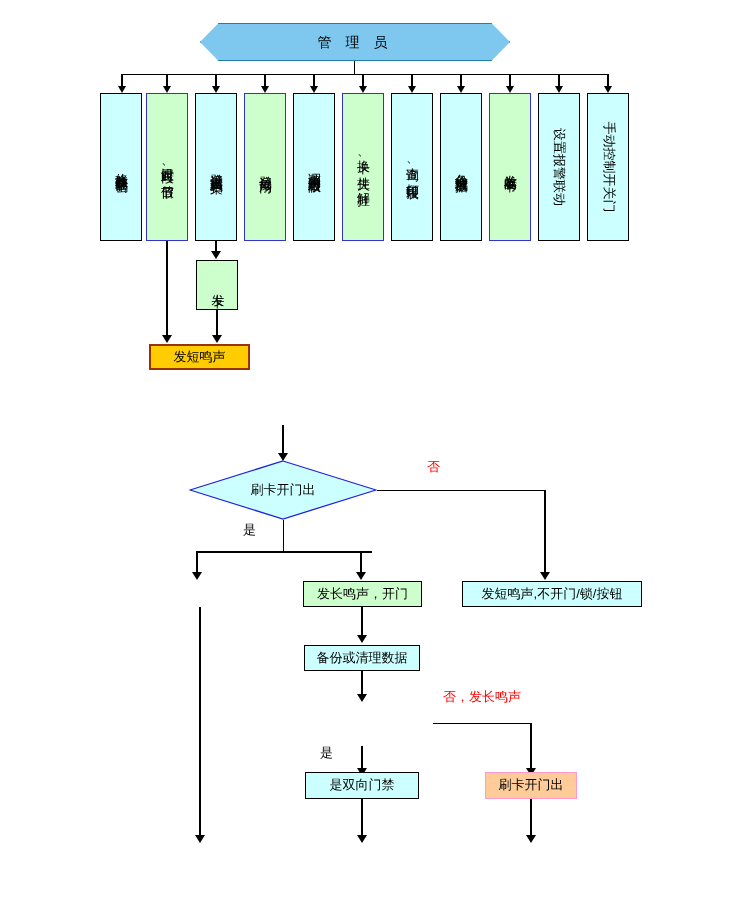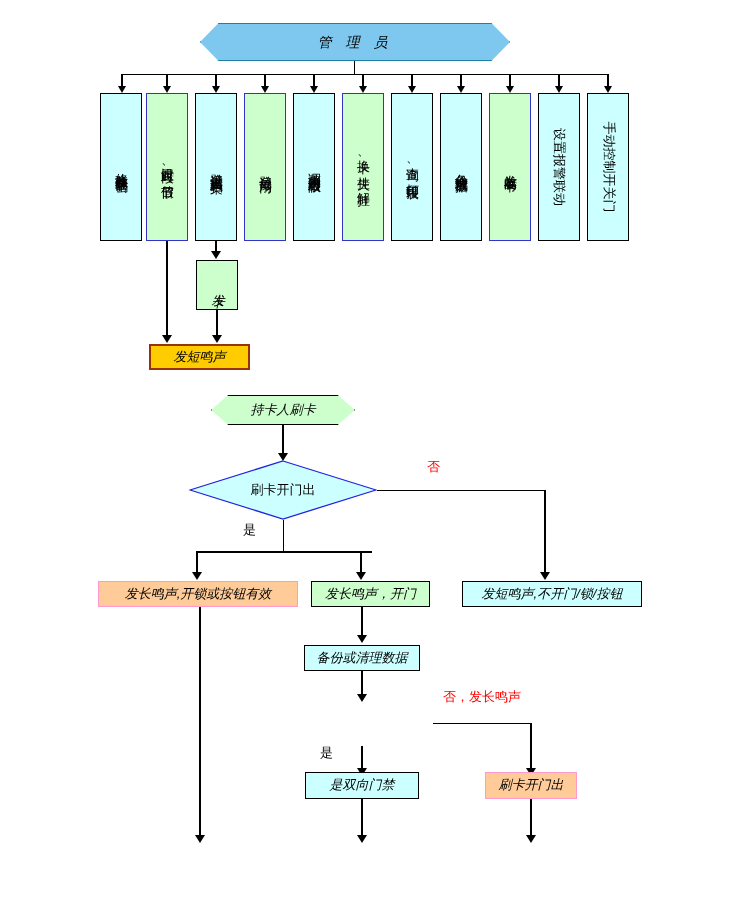--- a/index.html
+++ b/index.html
@@ -19,21 +19,20 @@
   
   .node{
     display:flex;
     align-items:center;
     justify-content:center;
     text-align:center;
     font-size:13px;
     color:#000000;
     line-height:1.15;
     white-space:nowrap;
-    font-style:italic;
   }
 
   
   .hex-admin{
     background:#7ec8f0;
     border:1px solid #1f7fa8;
     clip-path:polygon(6% 0%, 94% 0%, 100% 50%, 94% 100%, 6% 100%, 0% 50%);
   }
   .hex-admin .label{
     font-size:14px;
@@ -216,23 +215,20 @@
     <span style="writing-mode:vertical-rl;text-orientation:upright;letter-spacing:1px;">发卡</span>
   </div>
 
   <div class="abs ln-v2" style="left:216px;top:310px;height:28px;"></div>
   <div class="abs arrow-d" style="left:212px;top:335px;"></div>
 
   <div class="abs node fill-gold" style="left:149px;top:344px;width:101px;height:26px;">
     <span>发短鸣声</span>
   </div>
 
-  <div class="abs hex-small node" style="left:211px;top:395px;width:144px;height:30px;">
-    <span>持卡人刷卡</span>
-  </div>
 
   <div class="abs ln-v2" style="left:282px;top:425px;height:33px;"></div>
   <div class="abs arrow-d" style="left:278px;top:453px;"></div>
 
   <div class="diamond" style="left:189px;top:460px;width:188px;height:60px;">
     <svg width="188" height="60" viewBox="0 0 188 60">
       <polygon points="94,1 187,30 94,59 1,30" fill="#ccffff" stroke="#2222dd" stroke-width="1.3"></polygon>
     </svg>
     <div class="dlabel">刷卡开门出</div>
   </div>
@@ -244,25 +240,22 @@
   <div class="abs ln-v2" style="left:196px;top:551px;height:24px;"></div>
   <div class="abs arrow-d" style="left:192px;top:572px;"></div>
   <div class="abs ln-v2" style="left:360px;top:551px;height:24px;"></div>
   <div class="abs arrow-d" style="left:356px;top:572px;"></div>
 
   <div class="abs ln-h" style="left:377px;top:490px;width:168px;"></div>
   <div class="abs ln-v2" style="left:544px;top:490px;height:85px;"></div>
   <div class="abs arrow-d" style="left:540px;top:572px;"></div>
   <span class="lbl red" style="left:427px;top:458px;">否</span>
 
-  <div class="abs node fill-orange" style="left:98px;top:581px;width:200px;height:26px;">
-    <span>发长鸣声,开锁或按钮有效</span>
-  </div>
-
-  <div class="abs node fill-green-plain" style="left:311px;top:581px;width:119px;height:26px;text-align:center;">
+
+  <div class="abs node fill-green-plain" style="left:303px;top:581px;width:119px;height:26px;text-align:center;">
     <span>发长鸣声，开门</span>
   </div>
 
   <div class="abs node fill-cyan-plain" style="left:462px;top:581px;width:180px;height:26px;">
     <span>发短鸣声,不开门/锁/按钮</span>
   </div>
 
   <div class="abs ln-v2" style="left:199px;top:607px;height:232px;"></div>
   <div class="abs arrow-d" style="left:195px;top:835px;"></div>
 

